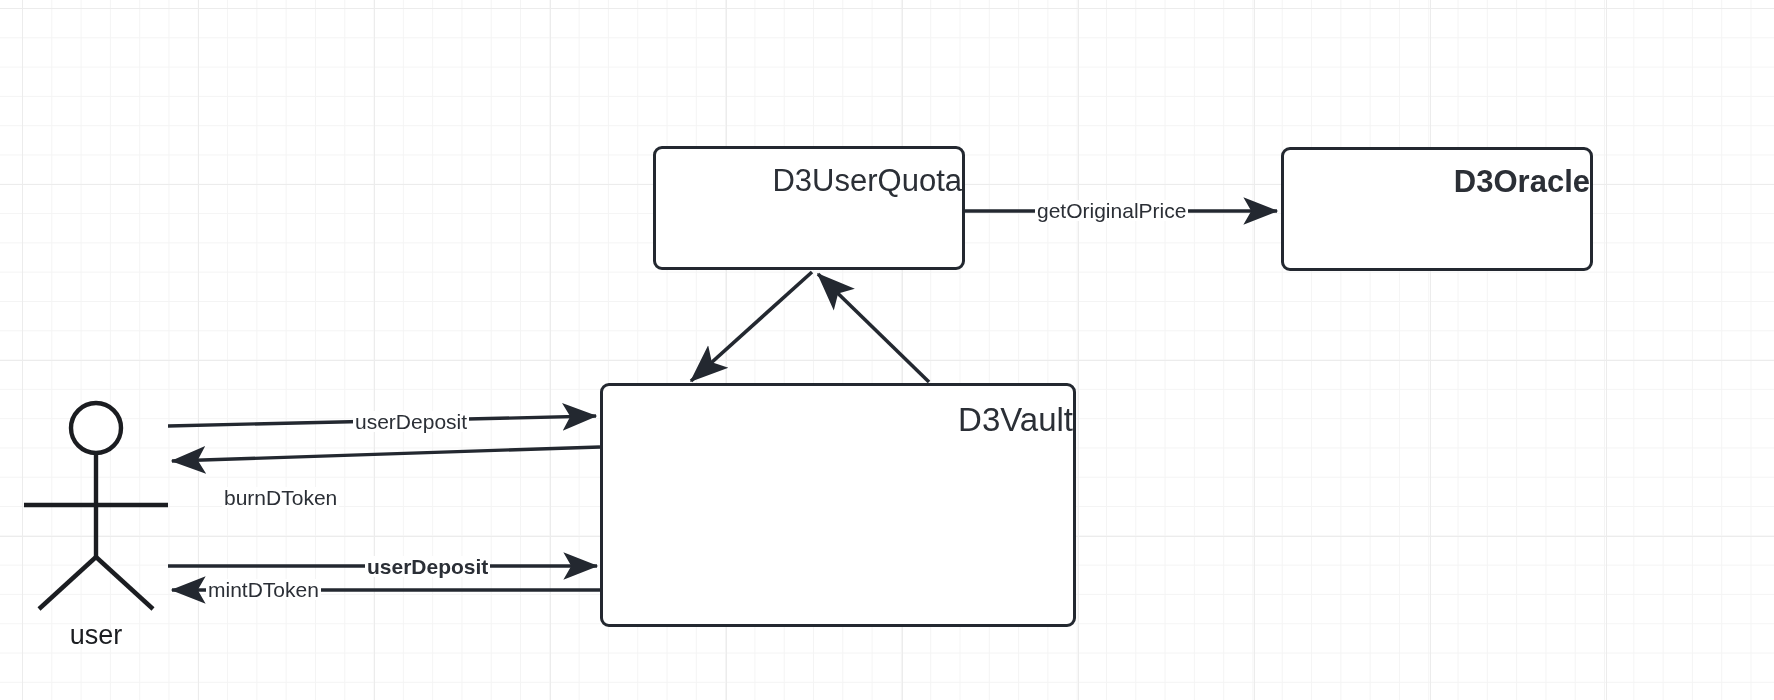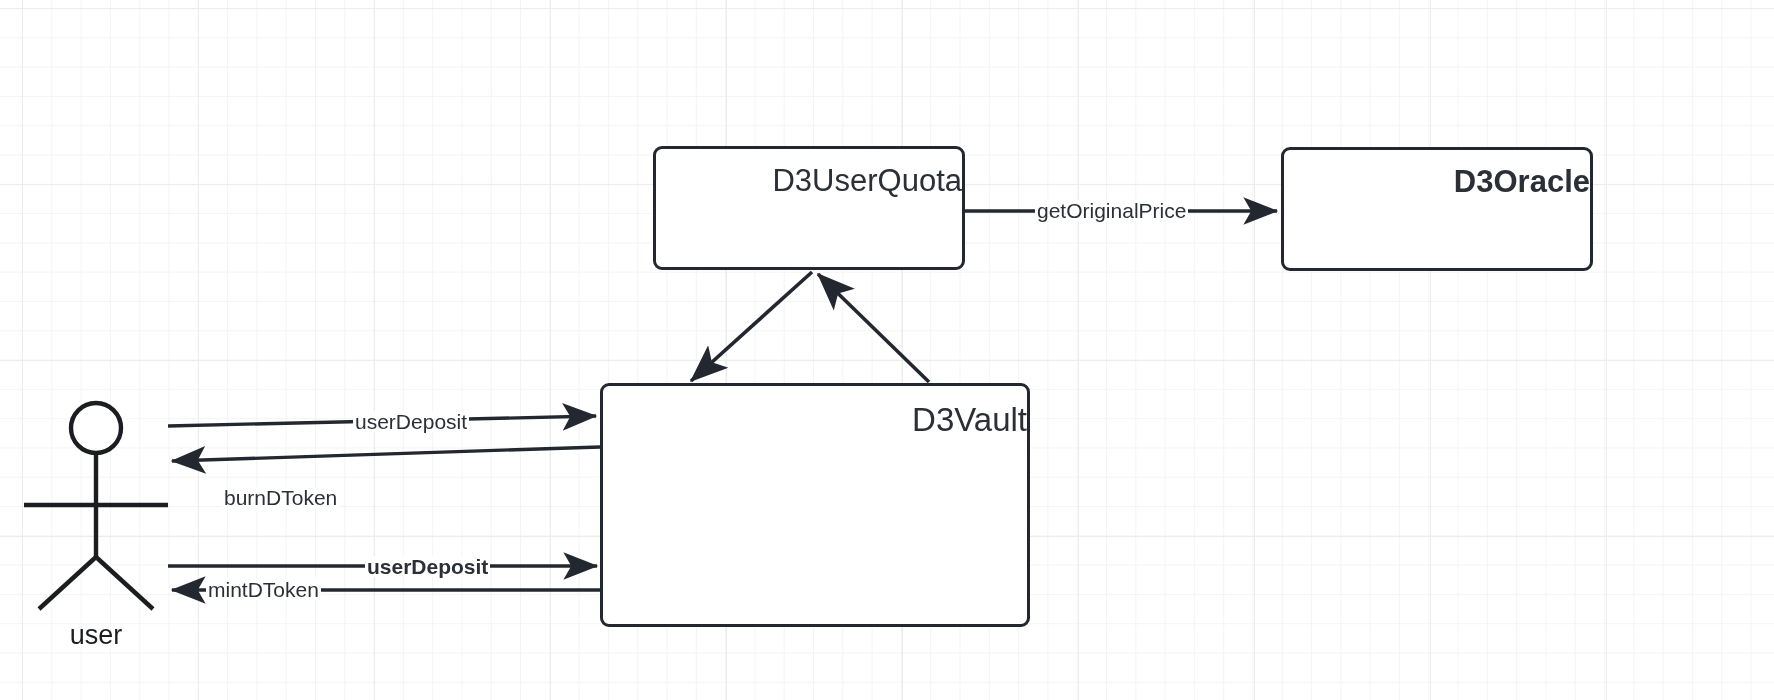--- a/index.html
+++ b/index.html
@@ -101,21 +101,21 @@
   </svg>
 
   <div class="node-box" style="left:653px; top:146px; width:312px; height:124px;">
     <div class="node-title" style="top:14px; font-size:31px;">D3UserQuota</div>
   </div>
 
   <div class="node-box" style="left:1281px; top:147px; width:312px; height:124px;">
     <div class="node-title" style="top:14px; font-size:31px; font-weight:bold;">D3Oracle</div>
   </div>
 
-  <div class="node-box" style="left:600px; top:383px; width:430px; height:244px;">
+  <div class="node-box" style="left:600px; top:383px; width:476px; height:244px;">
     <div class="node-title" style="top:15px; font-size:33px;">D3Vault</div>
   </div>
 
   <div class="edge-label" style="left:1035px; top:200px;">getOriginalPrice</div>
 
 
   <div class="edge-label" style="left:353px; top:411px;">userDeposit</div>
 
   <div class="edge-label" style="left:222px; top:451px;margin-top:36px;">burnDToken</div>
 

